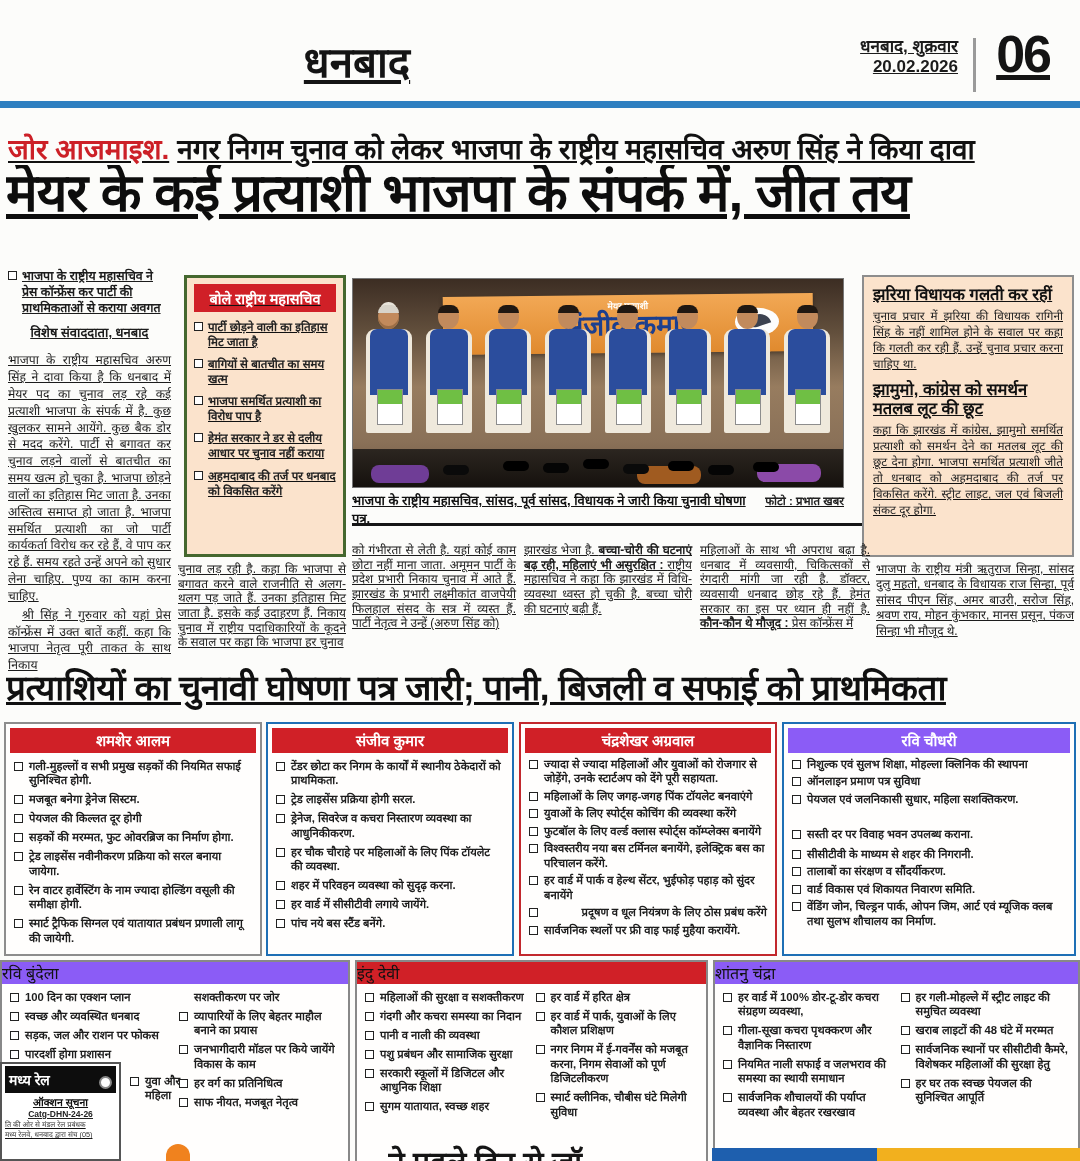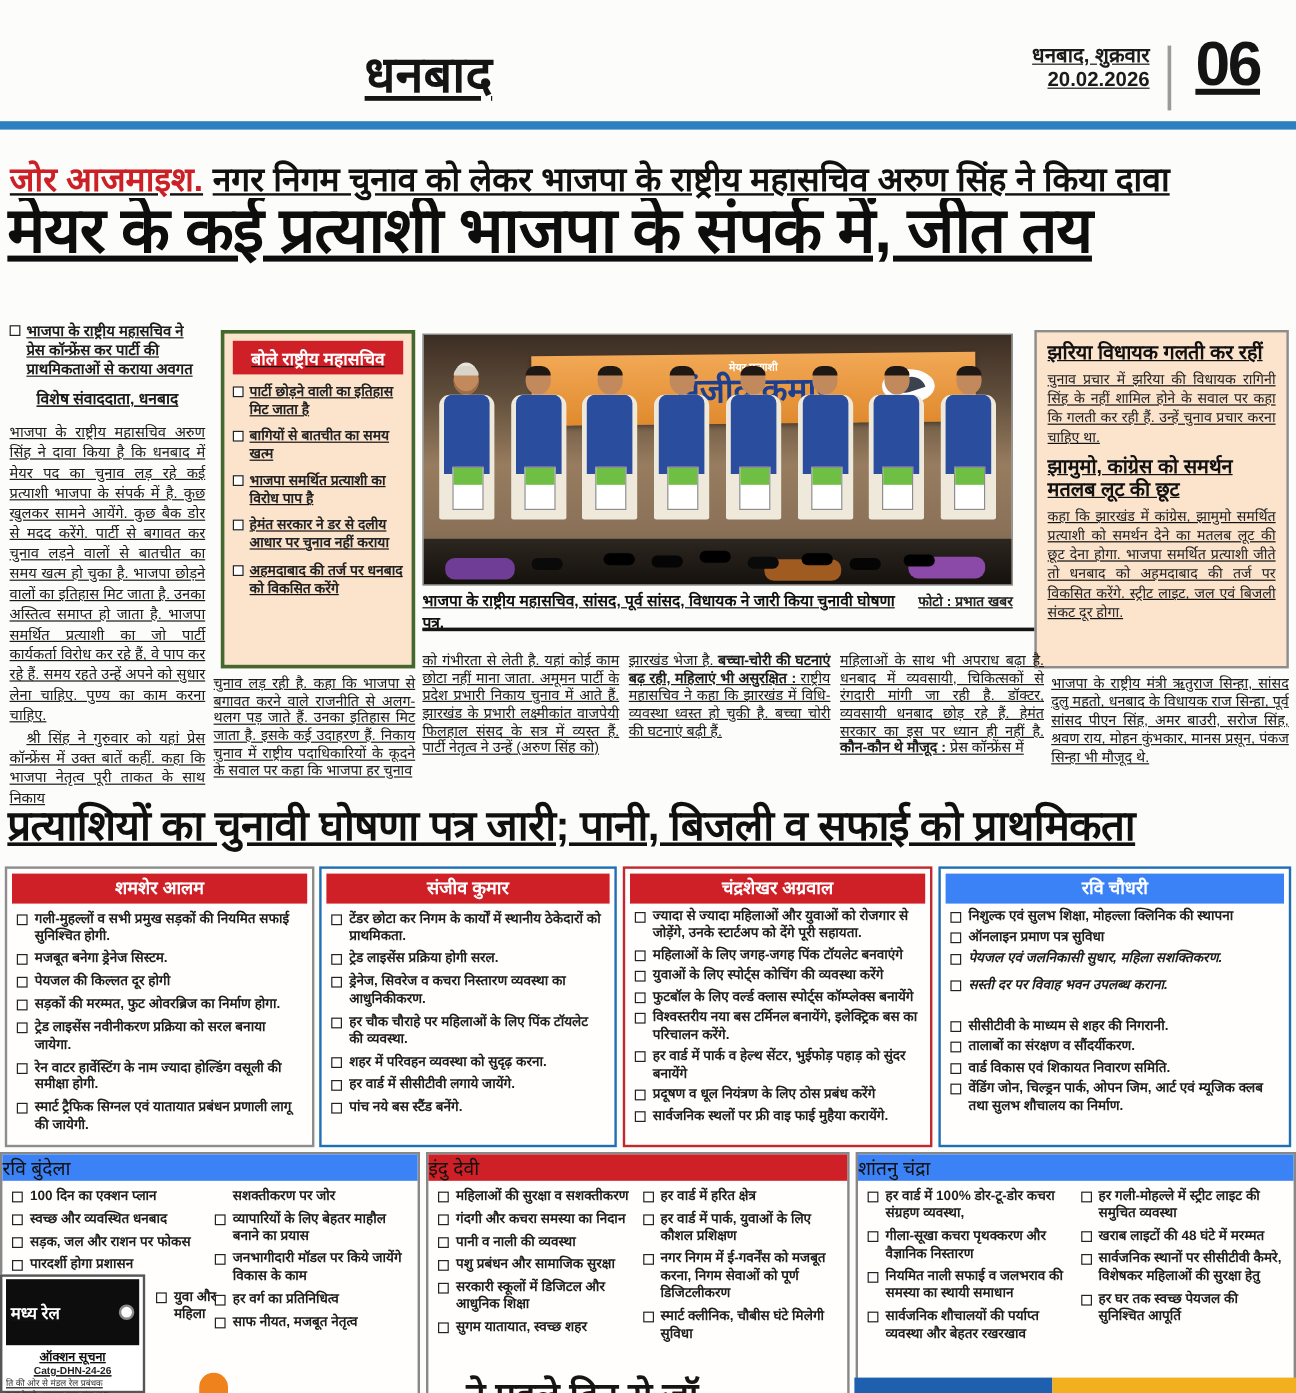--- a/index.html
+++ b/index.html
@@ -68,34 +68,34 @@
   .cloth1{position:absolute;left:18px;bottom:4px;width:58px;height:18px;border-radius:8px;background:#6f3d96;}
   .cloth2{position:absolute;right:22px;bottom:5px;width:64px;height:18px;border-radius:8px;background:#8b4aa8;box-shadow:-120px 2px 0 #a05b20;}
   .caption-row{left:352px;top:491px;width:492px;display:flex;justify-content:space-between;align-items:baseline;}
   .caption{font-size:13px;font-weight:700;color:#111;}
   .credit{font-size:11.5px;font-weight:700;color:#222;white-space:nowrap;margin-left:8px;}
   .black-rule{left:352px;top:523px;width:522px;height:3px;background:#161616;}
   
   .mbox{position:absolute;top:722px;height:234px;background:#fffefd;border:2px solid #888;box-sizing:border-box;overflow:hidden;}
   .mbox .hd{margin:4px 4px 0;height:25px;line-height:25px;text-align:center;color:#fff;font-weight:800;font-size:15px;}
   .hd-red{background:#d02027;}
-  .hd-blue{background:#3b82f6;}
+  .hd-blue{background:#8b5cf6;}
   .bd-red{border-color:#c2282d;}
   .bd-blue{border-color:#1e6fb5;}
   .bd-gray{border-color:#8d8d8d;}
   .mlist{padding:6px 8px 0;}
   .mit{display:flex;gap:6px;margin-bottom:4.5px;font-size:11.3px;font-weight:600;line-height:1.28;color:#1d1d1d;}
   
   .mbox2{position:absolute;top:960px;height:205px;background:#fffefd;border:2px solid #888;box-sizing:border-box;}
   .cols2{display:flex;gap:8px;padding:6px 8px 0;}
   .cols2 .c{flex:1;}
   .nb .sq{visibility:hidden;}
   
   .ad{left:0;top:1062px;width:121px;height:99px;background:#fff;border:2px solid #555;box-sizing:border-box;z-index:6;padding:2px 3px;box-shadow:2px -2px 0 rgba(255,255,255,.9);}
-  .ad-hd{background:#0d0d0d;color:#fff;font-weight:900;font-size:14px;padding:18px 4px;display:flex;align-items:center;justify-content:space-between;}
+  .ad-hd{background:#0d0d0d;color:#fff;font-weight:900;font-size:14px;padding:4px 4px;display:flex;align-items:flex-end;justify-content:space-between;}
   .ad-logo{width:13px;height:13px;border-radius:50%;background:#fff;border:2px solid #888;box-sizing:border-box;flex:none;}
   .ad-sub{text-align:center;font-weight:800;font-size:10.5px;text-decoration:underline;margin-top:2px;}
   .ad-ref{text-align:center;font-weight:700;font-size:8.5px;text-decoration:underline;color:#222;}
   .ad-line{font-size:7.3px;color:#333;line-height:1.25;margin-top:1px;}
   
   .cutoff{left:388px;top:1141px;width:260px;height:20px;overflow:hidden;font-size:30px;font-weight:900;color:#151515;z-index:5;white-space:nowrap;}
   .dome{left:166px;top:1144px;width:24px;height:17px;border-radius:12px 12px 0 0;background:#f0821e;z-index:7;}
   .bar-blue{left:712px;top:1148px;width:165px;height:13px;background:#1e5fae;z-index:7;}
   .bar-yellow{left:877px;top:1148px;width:203px;height:13px;background:#f2b01e;z-index:7;}
 </style>
@@ -367,21 +367,21 @@
         <span>फुटबॉल के लिए वर्ल्ड क्लास स्पोर्ट्स कॉम्प्लेक्स बनायेंगे</span>
       </div>
     <div class="mit" style="margin-bottom:3px;">
         <span class="sq"></span>
         <span>विश्वस्तरीय नया बस टर्मिनल बनायेंगे, इलेक्ट्रिक बस का परिचालन करेंगे.</span>
       </div>
     <div class="mit" style="margin-bottom:3px;">
         <span class="sq"></span>
         <span>हर वार्ड में पार्क व हेल्थ सेंटर, भुईफोड़ पहाड़ को सुंदर बनायेंगे</span>
       </div>
-    <div class="mit" style="margin-bottom:3px;">
+    <div class="mit" style="margin-bottom:3px;justify-content:space-between;">
         <span class="sq"></span>
         <span>प्रदूषण व धूल नियंत्रण के लिए ठोस प्रबंध करेंगे</span>
       </div>
     <div class="mit" style="margin-bottom:3px;">
         <span class="sq"></span>
         <span>सार्वजनिक स्थलों पर फ्री वाइ फाई मुहैया करायेंगे.</span>
       </div>
   </div>
 </div>
 
@@ -389,25 +389,25 @@
   <div class="hd hd-blue">रवि चौधरी</div>
   <div class="mlist" style="padding-top:4px;">
     <div class="mit" style="margin-bottom:3px;">
         <span class="sq"></span>
         <span>निशुल्क एवं सुलभ शिक्षा, मोहल्ला क्लिनिक की स्थापना</span>
       </div>
     <div class="mit" style="margin-bottom:3px;">
         <span class="sq"></span>
         <span>ऑनलाइन प्रमाण पत्र सुविधा</span>
       </div>
-    <div class="mit" style="margin-bottom:8px;font-style:italic;">
+    <div class="mit" style="margin-bottom:21px;">
         <span class="sq"></span>
         <span>पेयजल एवं जलनिकासी सुधार, महिला सशक्तिकरण.</span>
       </div>
-    <div class="mit" style="margin-bottom:19px;font-style:italic;">
+    <div class="mit" style="margin-bottom:5px;">
         <span class="sq"></span>
         <span>सस्ती दर पर विवाह भवन उपलब्ध कराना.</span>
       </div>
     <div class="mit" style="margin-bottom:3px;">
         <span class="sq"></span>
         <span>सीसीटीवी के माध्यम से शहर की निगरानी.</span>
       </div>
     <div class="mit" style="margin-bottom:3px;">
         <span class="sq"></span>
         <span>तालाबों का संरक्षण व सौंदर्यीकरण.</span>

